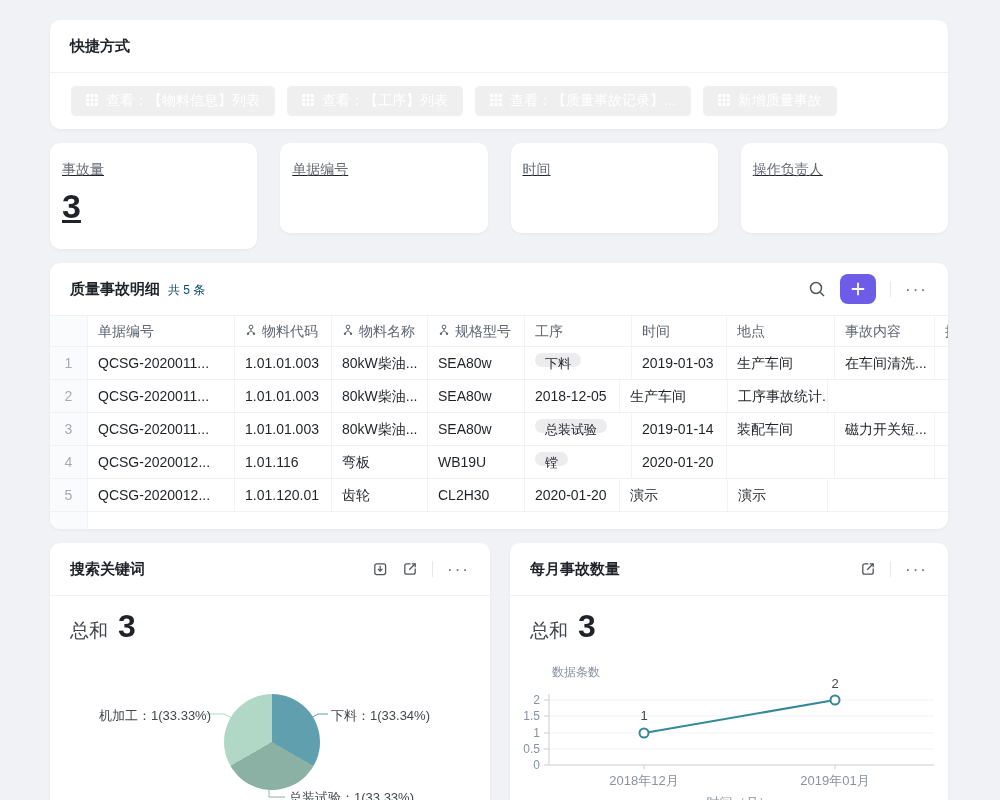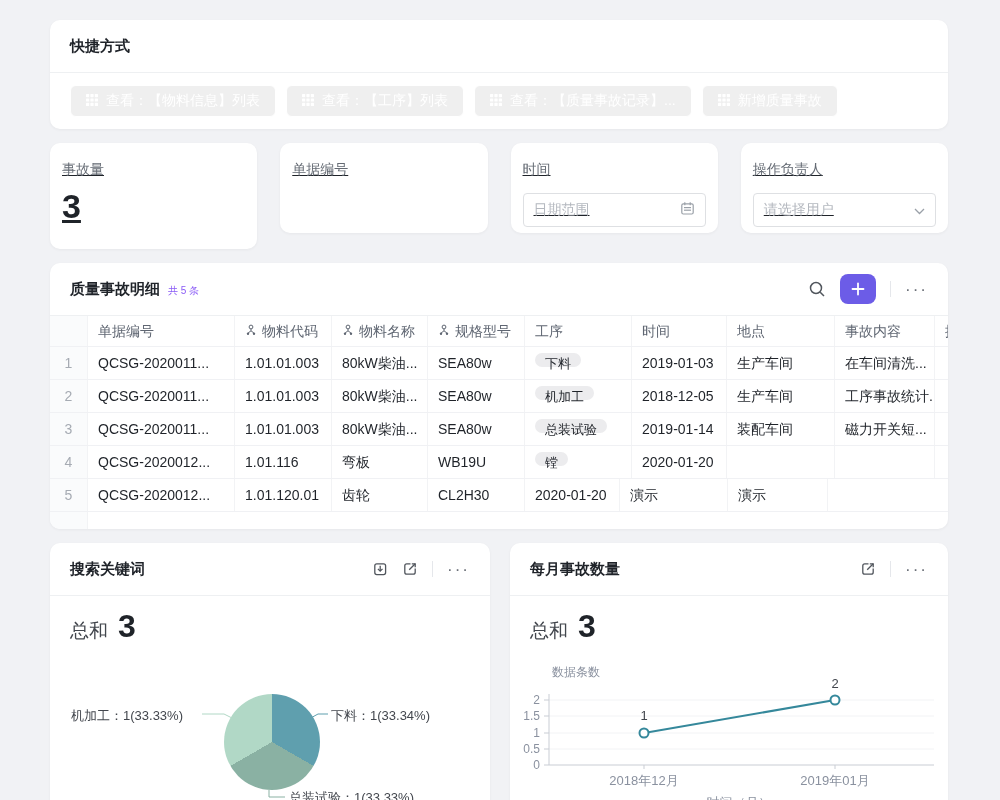--- a/index.html
+++ b/index.html
@@ -19,21 +19,21 @@
   .filter-row { display:flex; gap:23px; margin-bottom:14px; align-items:flex-start; }
   .filter-card { flex:1; padding:18px 12px; height:90px;text-decoration:underline; }
   .filter-card.tall { height:106px; }
   .filter-label { font-size:14px; color:#646a73; }
   .metric-value { font-size:34px; font-weight:bold; color:#1f2329; margin-top:10px; line-height:1; }
   .input { margin-top:14px; height:34px; border:1px solid #dee0e3; border-radius:4px; display:flex; align-items:center; justify-content:space-between; padding:0 10px; background:#fff; cursor:text; }
   .placeholder { color:#b4b8bf; font-size:14px; }
   
   .table-card { height:266px; margin-bottom:14px; overflow:hidden; }
   .head-left { display:flex; align-items:baseline; gap:8px; }
-  .count { font-size:10px; color:#8b5cf6; }
+  .count { font-size:12px; color:#0c4a6e; }
   .tools { display:flex; align-items:center; gap:14px; }
   .icon-btn { display:flex; align-items:center; cursor:pointer; background:none; border:none; }
   .add-btn { width:36px; height:30px; border-radius:8px; display:flex; align-items:center; justify-content:center; border:none; cursor:pointer; }
   .v-div { width:1px; height:16px; background:#e5e7eb; }
   .dots { color:#6b7078; font-size:17px; letter-spacing:2px; cursor:pointer; line-height:1; }
   .tbl { width:898px; font-size:14px; overflow:hidden; }
   .tr { display:flex; height:33px; border-bottom:1px solid #f0f1f4; }
   .tr-head { height:31px; color:#5f6672; }
   .td { padding:0 10px; line-height:32px; white-space:nowrap; overflow:hidden; border-right:1px solid #f2f3f5; flex:none; }
   .tr-head .td { line-height:30px; display:flex; align-items:center; gap:5px; }
@@ -49,21 +49,21 @@
   .charts-row { display:flex; gap:20px; }
   .chart-card { height:280px; overflow:hidden; }
   .chart-card.left { width:440px; }
   .chart-card.right { width:438px; }
   .chart-body { position:relative; height:228px; }
   .total { position:absolute; left:20px; top:14px; display:flex; align-items:baseline; gap:10px; }
   .total-label { font-size:19px; color:#42464d; }
   .total-value { font-size:32px; font-weight:600; color:#1f2329; line-height:1; }
   .pie { position:absolute; left:174px; top:98px; width:96px; height:96px; border-radius:50%; }
   .pie-label { position:absolute; font-size:13px; color:#42464d; white-space:nowrap; }
-  .pie-label.l { left:12px; width:130px; top:111px; text-align:center; }
+  .pie-label.l { left:31px; width:130px; top:111px; text-align:right; }
   .pie-label.r { left:281px; top:111px; }
   .pie-label.b { left:239px; top:193px; }
   .overlay { position:absolute; inset:0; pointer-events:none; overflow:visible; }
   svg text { font-family:"Liberation Sans","DejaVu Sans",sans-serif; }
 </style>
 </head>
 <body>
 
 <div class="page">
 
@@ -143,39 +143,23 @@
   <div class="filter-row w">
     <div class="card filter-card tall">
       <div class="filter-label">事故量</div>
       <div class="metric-value">3</div>
     </div>
     <div class="card filter-card">
       <div class="filter-label">单据编号</div>
     </div>
     <div class="card filter-card">
       <div class="filter-label">时间</div>
-      <div class="input">
-        <span class="placeholder">日期范围</span>
-        <span><svg width="15" height="15" viewBox="0 0 15 15" fill="none" stroke="#9aa0a8" stroke-width="1.2">
-              <rect x="1.8" y="2.8" width="11.4" height="10.2" rx="1.5"></rect>
-              <line x1="4.8" y1="1.2" x2="4.8" y2="4.2"></line>
-              <line x1="10.2" y1="1.2" x2="10.2" y2="4.2"></line>
-              <line x1="4" y1="6.6" x2="11" y2="6.6"></line>
-              <line x1="4" y1="9.2" x2="11" y2="9.2"></line>
-            </svg></span>
-      </div>
     </div>
     <div class="card filter-card">
       <div class="filter-label">操作负责人</div>
-      <div class="input">
-        <span class="placeholder">请选择用户</span>
-        <span><svg width="11" height="7" viewBox="0 0 11 7" fill="none" stroke="#9aa0a8" stroke-width="1.3">
-              <path d="M1 1 L5.5 5.5 L10 1"></path>
-            </svg></span>
-      </div>
     </div>
   </div>
 
   <div class="card w table-card">
     <div class="card-head">
       <div class="head-left">
         <span class="card-title">质量事故明细</span>
         <span class="count">共 5 条</span>
       </div>
       <div class="tools">
@@ -264,21 +248,20 @@
         <div class="td c7">生产车间</div>
         <div class="td c8">在车间清洗...</div>
         <div class="td c9"></div>
       </div>
       <div class="tr">
         <div class="td c0">2</div>
         <div class="td c1">QCSG-2020011...</div>
         <div class="td c2">1.01.01.003</div>
         <div class="td c3">80kW柴油...</div>
         <div class="td c4">SEA80w</div>
-        <div class="td c5"><span class="tag">机加工</span></div>
         <div class="td c6">2018-12-05</div>
         <div class="td c7">生产车间</div>
         <div class="td c8">工序事故统计...</div>
         <div class="td c9"></div>
       </div>
       <div class="tr">
         <div class="td c0">3</div>
         <div class="td c1">QCSG-2020011...</div>
         <div class="td c2">1.01.01.003</div>
         <div class="td c3">80kW柴油...</div>

